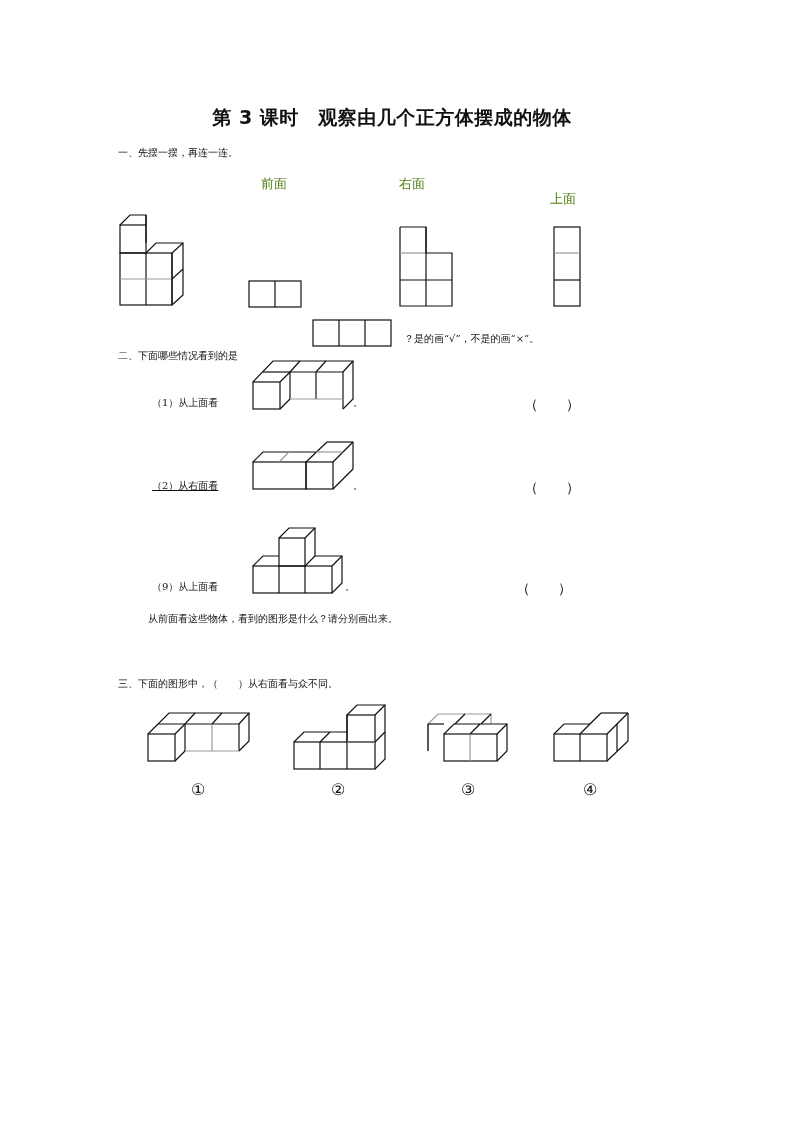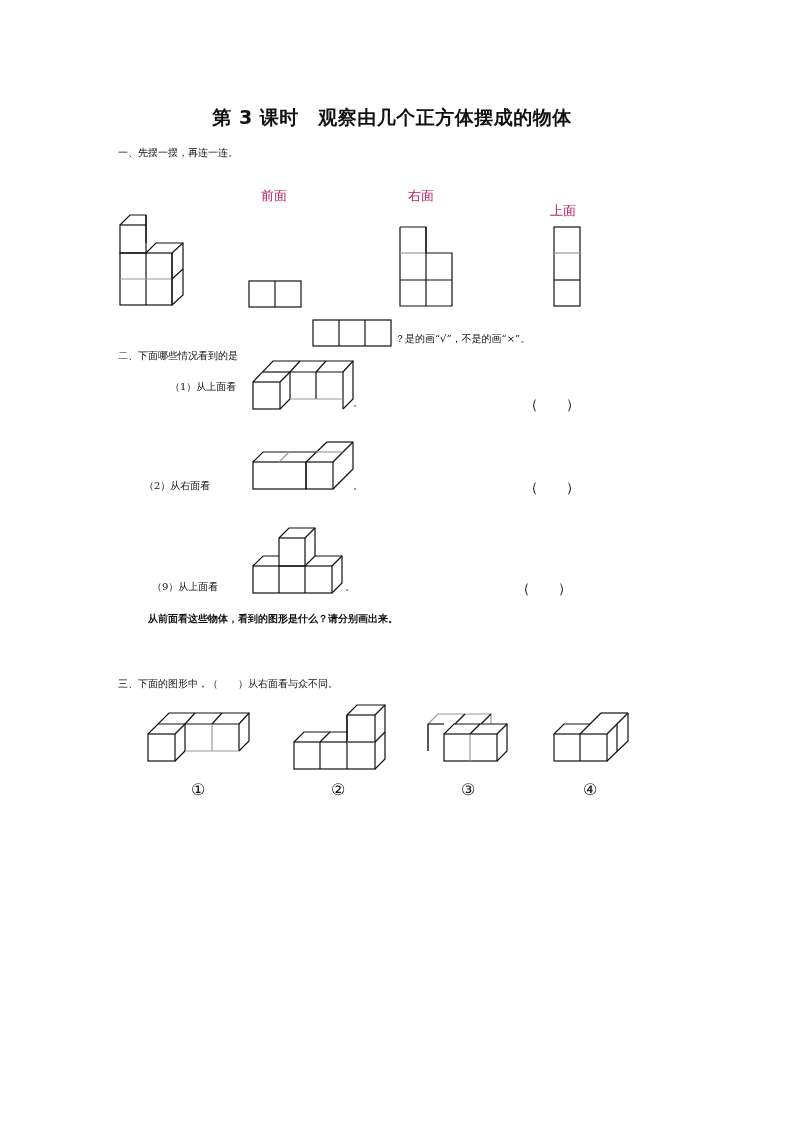--- a/index.html
+++ b/index.html
@@ -2,35 +2,35 @@
 <html><head>
 <meta charset="utf-8">
 <style>
   html, body { margin: 0; padding: 0; background: #ffffff; }
   body { width: 793px; height: 1122px; position: relative; overflow: hidden;
          font-family: "DejaVu Serif", "Liberation Serif", serif; color: #111; }
   .abs { position: absolute; white-space: nowrap; }
   .title { font-size: 19px; font-weight: bold; left: 0; width: 784px; text-align: center; top: 105px;
            font-family: "DejaVu Sans", "Liberation Sans", sans-serif; letter-spacing: 0.5px; }
   .txt { font-size: 10px; }
-  .hand { font-size: 13px; color: #be185d; margin-top: 12px; }
+  .hand { font-size: 13px; color: #4d7c0f; }
   svg.fig { position: absolute; overflow: visible; }
   svg.fig line, svg.fig polyline, svg.fig rect, svg.fig polygon { stroke: #111; stroke-width: 1.2; fill: none; }
   svg.fig .lt { stroke: #999; }
   .paren { font-size: 14px; }
   .num { font-size: 16px; }
 </style>
 </head>
 <body>
 
 <div class="abs title">第 3 课时　观察由几个正方体摆成的物体</div>
 
 <div class="abs txt" style="left:118px;top:146px;">一、先摆一摆，再连一连。</div>
 <div class="abs hand" style="left:261px;top:175px;">前面</div>
-<div class="abs hand" style="left:408px;top:175px;">右面</div>
+<div class="abs hand" style="left:399px;top:175px;">右面</div>
 <div class="abs hand" style="left:550px;top:190px;">上面</div>
 
 <svg class="fig" style="left:110px;top:205px;" width="80" height="110">
 
   <rect x="10" y="20" width="26" height="28"></rect>
   <polyline points="10,20 20,10 36,10 36,20"></polyline>
   <line x1="36" y1="10" x2="36" y2="38"></line>
 
   <rect x="10" y="48" width="52" height="52"></rect>
   <line x1="36" y1="48" x2="36" y2="100"></line>
@@ -59,42 +59,42 @@
   <line x1="1" y1="27" x2="27" y2="27" class="lt"></line>
   <line x1="1" y1="54" x2="27" y2="54"></line>
 </svg>
 
 <div class="abs txt" style="left:118px;top:332px;margin-top:17px;">二、下面哪些情况看到的是</div>
 <svg class="fig" style="left:312px;top:319px;" width="82" height="30">
   <rect x="1" y="1" width="78" height="26"></rect>
   <line x1="27" y1="1" x2="27" y2="27"></line>
   <line x1="53" y1="1" x2="53" y2="27"></line>
 </svg>
-<div class="abs txt" style="left:395px;top:332px;">？是的画“√”，不是的画“×”。</div>
+<div class="abs txt" style="left:404px;top:332px;">？是的画“√”，不是的画“×”。</div>
 
-<div class="abs txt" style="left:152px;top:380px;margin-left:18px;">（1）从上面看</div>
+<div class="abs txt" style="left:152px;top:396px;">（1）从上面看</div>
 <svg class="fig" style="left:252px;top:360px;" width="110" height="55">
   <rect x="1" y="22" width="27" height="27"></rect>
   <polyline points="1,22 21,1 101,1 101,39 91,49"></polyline>
   <line x1="28" y1="22" x2="38" y2="12"></line>
   <line x1="28" y1="49" x2="38" y2="39"></line>
   <line x1="38" y1="12" x2="91" y2="12"></line>
   <line x1="38" y1="12" x2="38" y2="39"></line>
   <line x1="64" y1="12" x2="64" y2="39"></line>
   <line x1="91" y1="12" x2="91" y2="49"></line>
   <line x1="38" y1="39" x2="91" y2="39" class="lt"></line>
   <line x1="91" y1="12" x2="101" y2="1"></line>
   <line x1="48" y1="1" x2="38" y2="12"></line>
   <line x1="74" y1="1" x2="64" y2="12"></line>
   <line x1="11" y1="12" x2="38" y2="12"></line>
 </svg>
 <div class="abs txt" style="left:353px;top:396px;">。</div>
 <div class="abs paren" style="left:524px;top:396px;">（　　）</div>
 
-<div class="abs txt" style="left:144px;top:479px;">（2）从右面看</div>
+<div class="abs txt" style="left:152px;top:479px;text-decoration:underline;">（2）从右面看</div>
 <svg class="fig" style="left:252px;top:442px;" width="110" height="52">
   <rect x="1" y="20" width="53" height="27"></rect>
   <rect x="54" y="20" width="27" height="27"></rect>
   <polyline points="1,20 11,10 64,10"></polyline>
   <line x1="27" y1="20" x2="37" y2="10" class="lt"></line>
   <line x1="54" y1="20" x2="75" y2="0"></line>
   <line x1="75" y1="0" x2="101" y2="0"></line>
   <line x1="81" y1="20" x2="101" y2="0"></line>
   <line x1="101" y1="0" x2="101" y2="27"></line>
   <line x1="81" y1="47" x2="101" y2="27"></line>
@@ -113,21 +113,21 @@
   <rect x="1" y="38" width="79" height="27"></rect>
   <line x1="27" y1="38" x2="27" y2="65"></line>
   <line x1="53" y1="38" x2="53" y2="65"></line>
   <polyline points="1,38 11,28 27,28"></polyline>
   <polyline points="63,28 90,28 90,55 80,65"></polyline>
   <line x1="80" y1="38" x2="90" y2="28"></line>
 </svg>
 <div class="abs txt" style="left:345px;top:580px;">。</div>
 <div class="abs paren" style="left:516px;top:580px;">（　　）</div>
 
-<div class="abs txt" style="left:148px;top:612px;font-weight:bold;">从前面看这些物体，看到的图形是什么？请分别画出来。</div>
+<div class="abs txt" style="left:148px;top:612px;">从前面看这些物体，看到的图形是什么？请分别画出来。</div>
 
 <div class="abs txt" style="left:118px;top:677px;text-align:right;">三、下面的图形中，（　　）从右面看与众不同。</div>
 
 <svg class="fig" style="left:147px;top:713px;" width="105" height="52">
   <rect x="1" y="21" width="27" height="27"></rect>
   <polyline points="1,21 22,0 102,0 102,28 92,38"></polyline>
   <line x1="28" y1="21" x2="38" y2="11"></line>
   <line x1="28" y1="48" x2="38" y2="38"></line>
   <line x1="11" y1="11" x2="92" y2="11"></line>
   <line x1="38" y1="11" x2="38" y2="38"></line>

